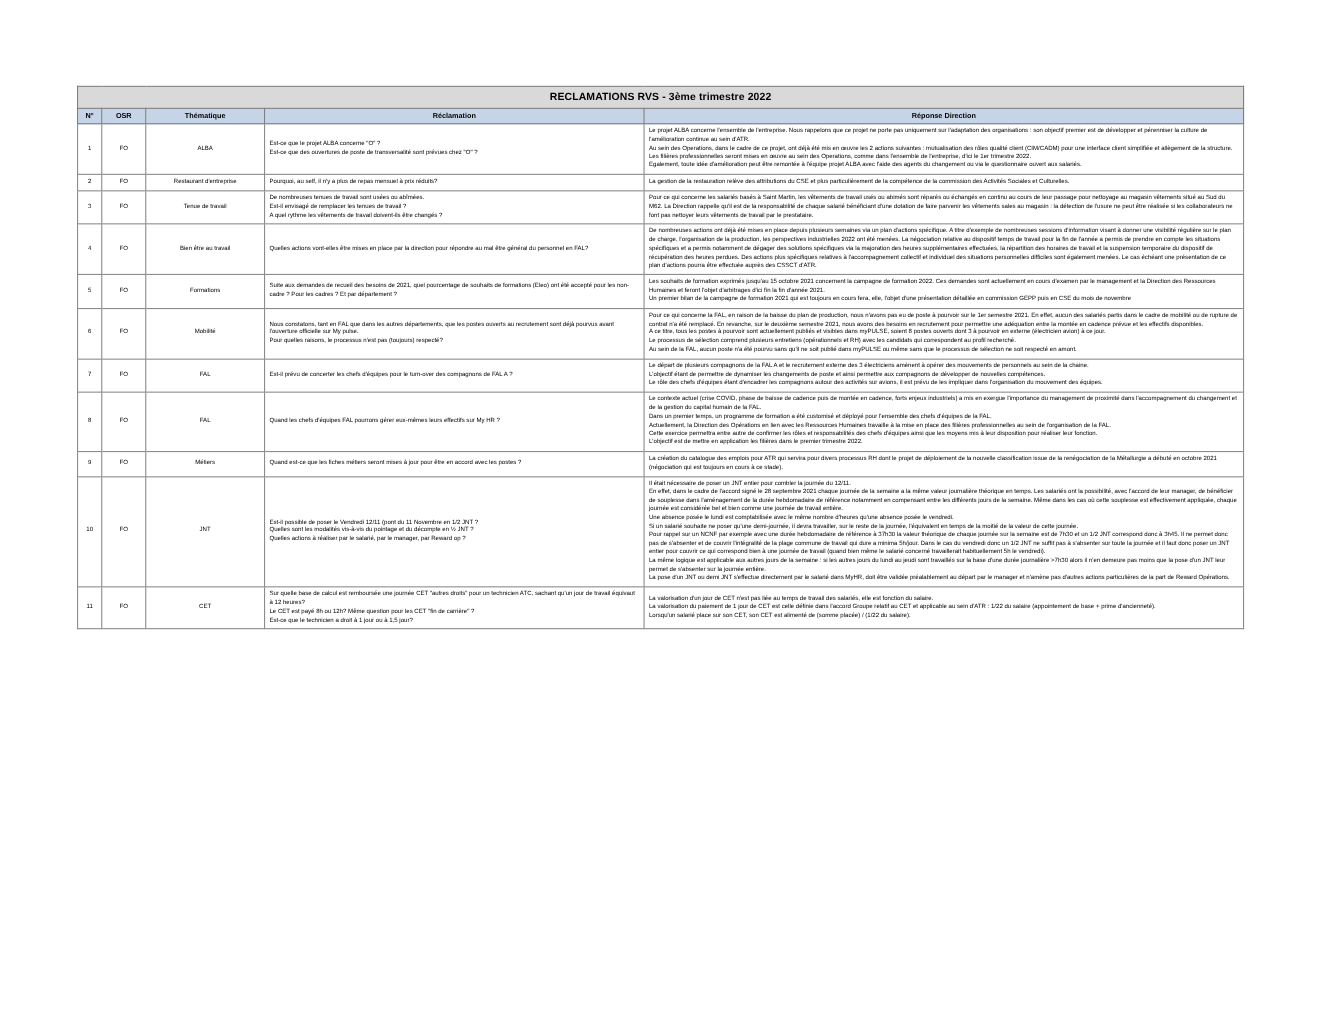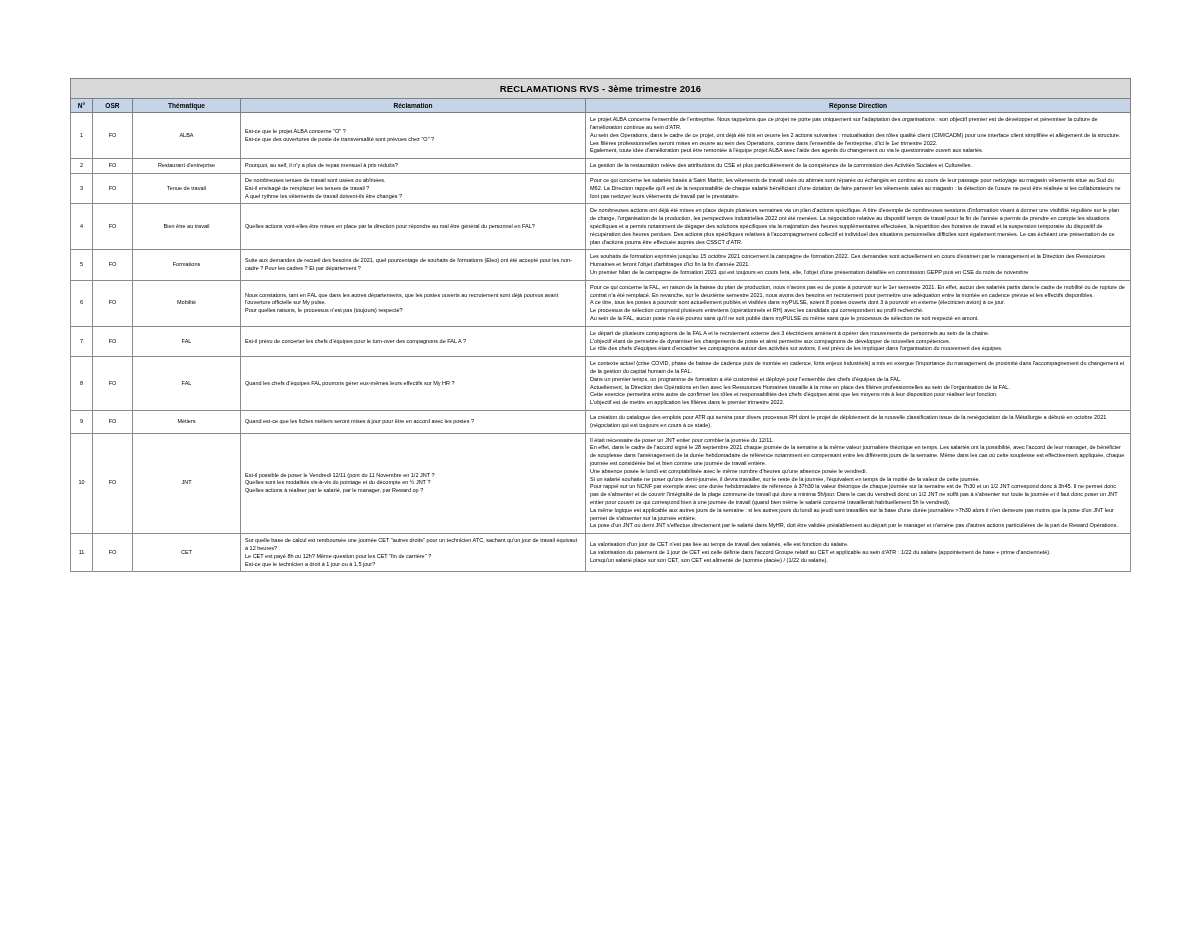--- a/index.html
+++ b/index.html
@@ -77,21 +77,21 @@
   <table class="sheet">
     <colgroup>
       <col class="col-num">
       <col class="col-osr">
       <col class="col-them">
       <col class="col-rec">
       <col class="col-rep">
     </colgroup>
     <thead>
       <tr class="title-bar">
-        <td colspan="5">RECLAMATIONS RVS - 3ème trimestre 2016</td>
+        <td colspan="5">RECLAMATIONS RVS - 3ème trimestre 2022</td>
       </tr>
 
     </thead>
     <thead class="head">
       <tr>
         <th>N°</th>
         <th>OSR</th>
         <th>Thématique</th>
         <th>Réclamation</th>
         <th>Réponse Direction</th>

